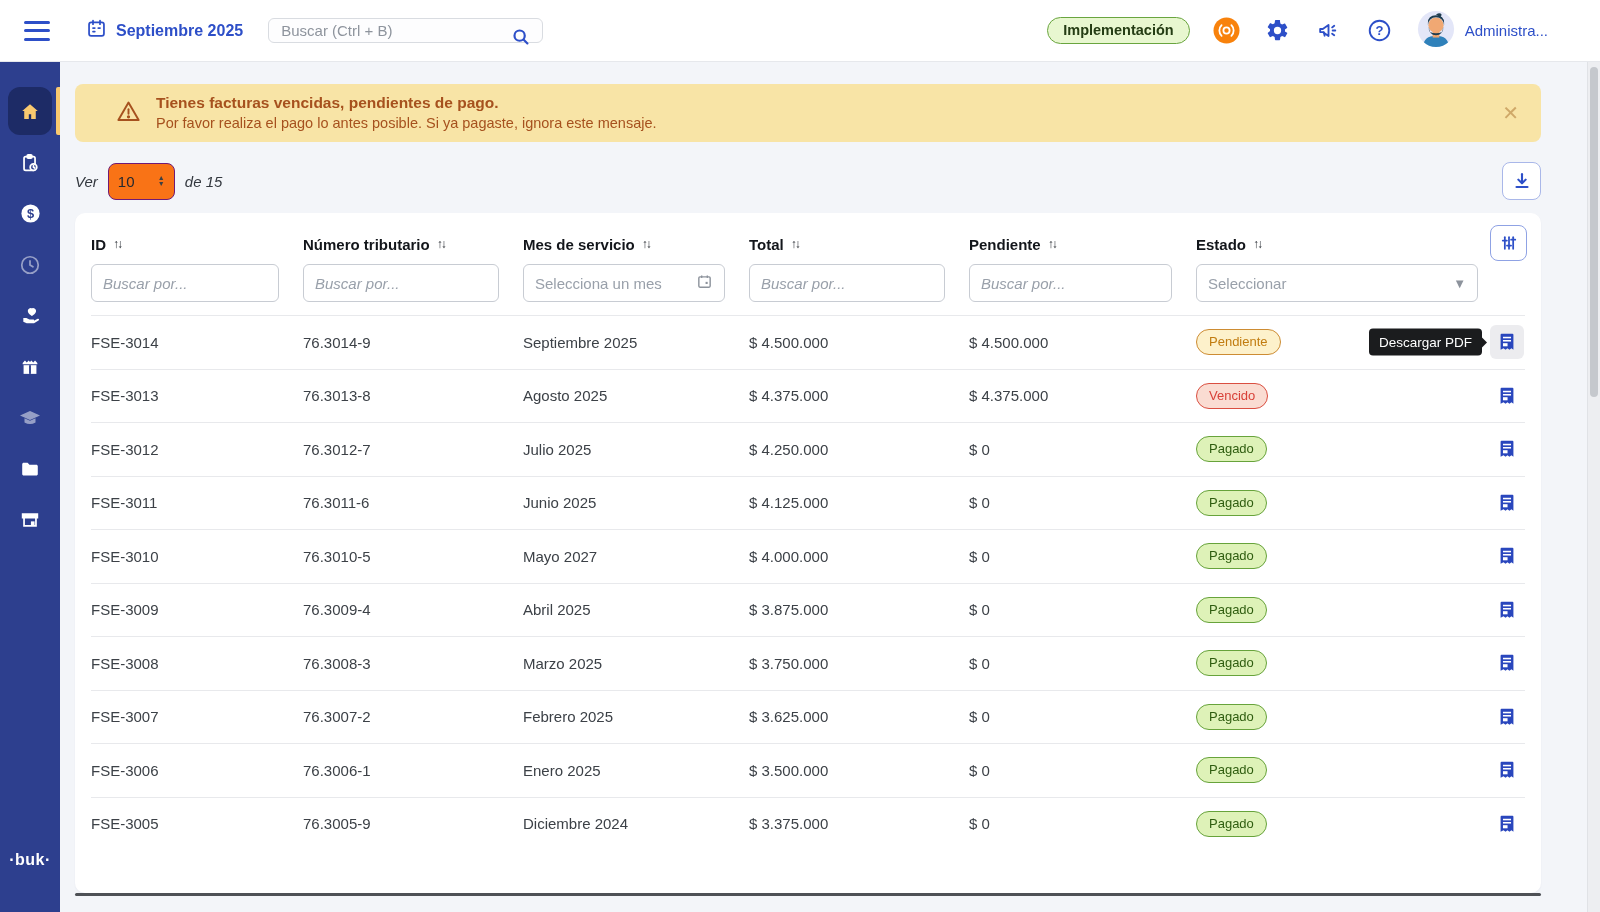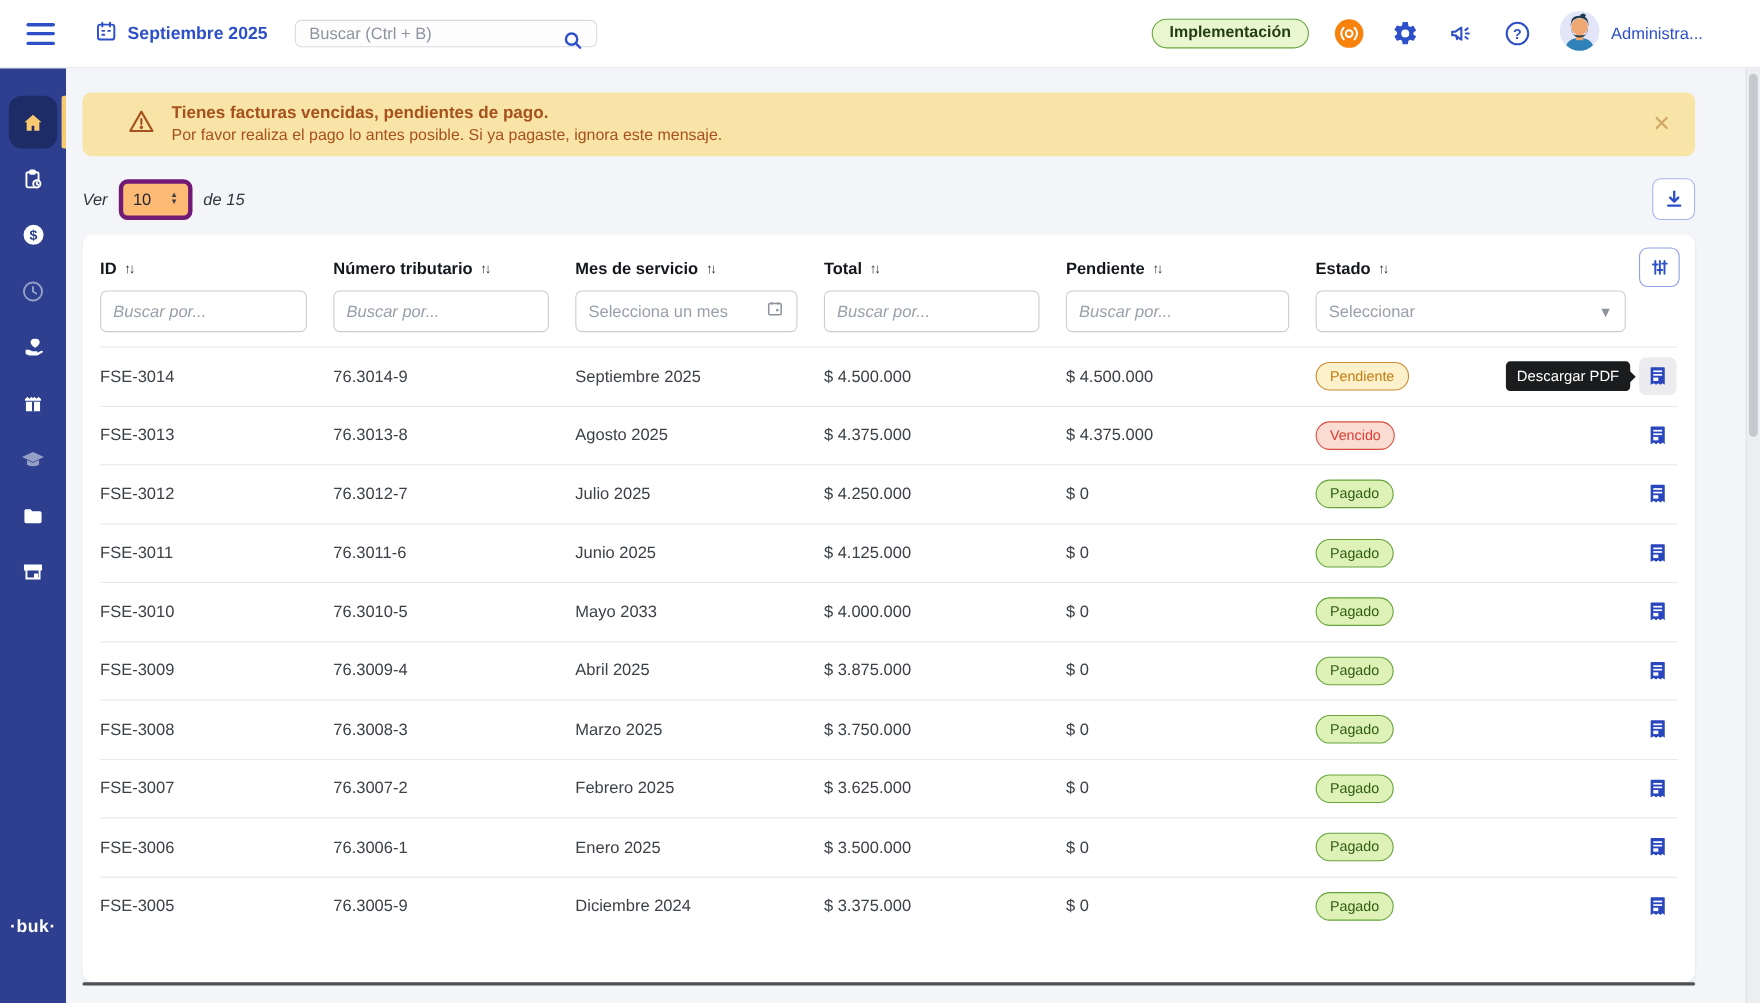--- a/index.html
+++ b/index.html
@@ -40,35 +40,35 @@
   .user{display:flex;align-items:center;gap:10px;cursor:pointer;}
   .user .uname{color:var(--accent);font-size:15px;font-weight:500;}
 
   
   .sidebar{position:absolute;left:0;top:62px;width:60px;bottom:0;background:var(--sidebar);display:flex;flex-direction:column;align-items:center;padding-top:24px;z-index:5;}
   .side-item{position:relative;width:60px;height:51px;display:flex;align-items:center;justify-content:center;background:none;border:none;cursor:pointer;}
   .side-item.active .box{position:absolute;left:8px;top:1px;width:44px;height:48px;background:var(--sidebar-active);border-radius:12px;}
   .side-item.active .bar{position:absolute;right:0;top:1px;width:4px;height:48px;background:var(--yellow);border-radius:2px 0 0 2px;}
   .side-item svg{position:relative;z-index:1;}
   .side-item.dim svg{opacity:.5;}
-  .side-logo{position:absolute;bottom:60px;left:0;width:60px;text-align:center;color:#fff;font-size:16px;font-weight:700;letter-spacing:.5px;}
+  .side-logo{position:absolute;bottom:43px;left:0;width:60px;text-align:center;color:#fff;font-size:16px;font-weight:700;letter-spacing:.5px;}
 
   
   .main{position:absolute;left:60px;top:62px;right:0;bottom:0;padding:22px 59px 0 15px;overflow:hidden;}
   .page-title{color:#202a5c;font-size:23px;font-weight:800;margin-bottom:20px;}
 
   .alert{background:var(--alert-bg);border-radius:8px;height:58px;display:flex;align-items:center;padding:0 22px 0 40px;margin-bottom:19px;}
   .alert .atext{margin-left:14px;}
   .alert .atitle{color:var(--alert-text);font-size:15.5px;font-weight:700;line-height:1.35;}
   .alert .amsg{color:var(--alert-text);font-size:14.5px;line-height:1.3;}
   .alert .aclose{margin-left:auto;background:none;border:none;color:#cfa868;font-size:20px;line-height:1;cursor:pointer;}
 
   .controls{display:flex;align-items:center;margin-bottom:12px;height:40px;}
   .controls .lbl{font-size:15px;color:#33383f;font-style:italic;}
-  .pagesize{display:flex;align-items:center;justify-content:space-between;width:67px;height:37px;border:4px solid #701a75;border-radius:8px;background:#fdba74;margin:0 10px;padding:0 9px;cursor:pointer;}
+  .pagesize{display:flex;align-items:center;justify-content:space-between;width:67px;height:37px;border:1px solid #701a75;border-radius:8px;background:#f97316;margin:0 10px;padding:0 9px;cursor:pointer;}
   .pagesize .val{font-size:15px;color:#25292f;}
   .pagesize .spin{display:flex;flex-direction:column;line-height:6px;font-size:7px;color:#3a3f45;}
   .dl-btn{margin-left:auto;width:39px;height:38px;background:#fff;border:1px solid #a9b7e9;border-radius:8px;display:flex;align-items:center;justify-content:center;cursor:pointer;}
 
   
   .card{position:relative;background:#fff;border-radius:10px;box-shadow:0 1px 2px rgba(30,40,90,.05);padding:14px 16px 0;height:680px;}
   .cfg-btn{position:absolute;top:12px;right:14px;width:37px;height:36px;background:#fff;border:1px solid #8fa2e4;border-radius:8px;display:flex;align-items:center;justify-content:center;cursor:pointer;}
   .grid{display:grid;grid-template-columns:212px 220px 226px 220px 227px 285px 1fr;align-items:center;}
   .thead{height:34px;}
   .thead .th{display:flex;align-items:center;gap:7px;font-size:15px;font-weight:700;color:var(--head);}
@@ -441,21 +441,21 @@
           <rect x="7.6" y="9.8" width="8.8" height="1.7" fill="#fff"></rect>
           <rect x="7.6" y="13.3" width="5" height="3.4" fill="#fff"></rect>
         </svg>
       </button>
     </div>
   </div>
 
   <div class="grid trow">
     <div class="td">FSE-3010</div>
     <div class="td">76.3010-5</div>
-    <div class="td">Mayo 2033</div>
+    <div class="td">Mayo 2027</div>
     <div class="td">$ 4.000.000</div>
     <div class="td">$ 0</div>
     <div class="td"><span class="badge badge--paid">Pagado</span></div>
     <div class="td td-action">
       <button class="action-btn" aria-label="descargar pdf">
         <svg width="22" height="22" viewBox="0 0 24 24" fill="#2946bd">
           <path d="M6 3h12c.6 0 1 .4 1 1v16.5l-2.2-1.6-2.1 1.6-2.2-1.6-2.1 1.6-2.2-1.6L5 20.5V4c0-.6.4-1 1-1z"></path>
           <rect x="7.6" y="6.3" width="8.8" height="1.7" fill="#fff"></rect>
           <rect x="7.6" y="9.8" width="8.8" height="1.7" fill="#fff"></rect>
           <rect x="7.6" y="13.3" width="5" height="3.4" fill="#fff"></rect>

